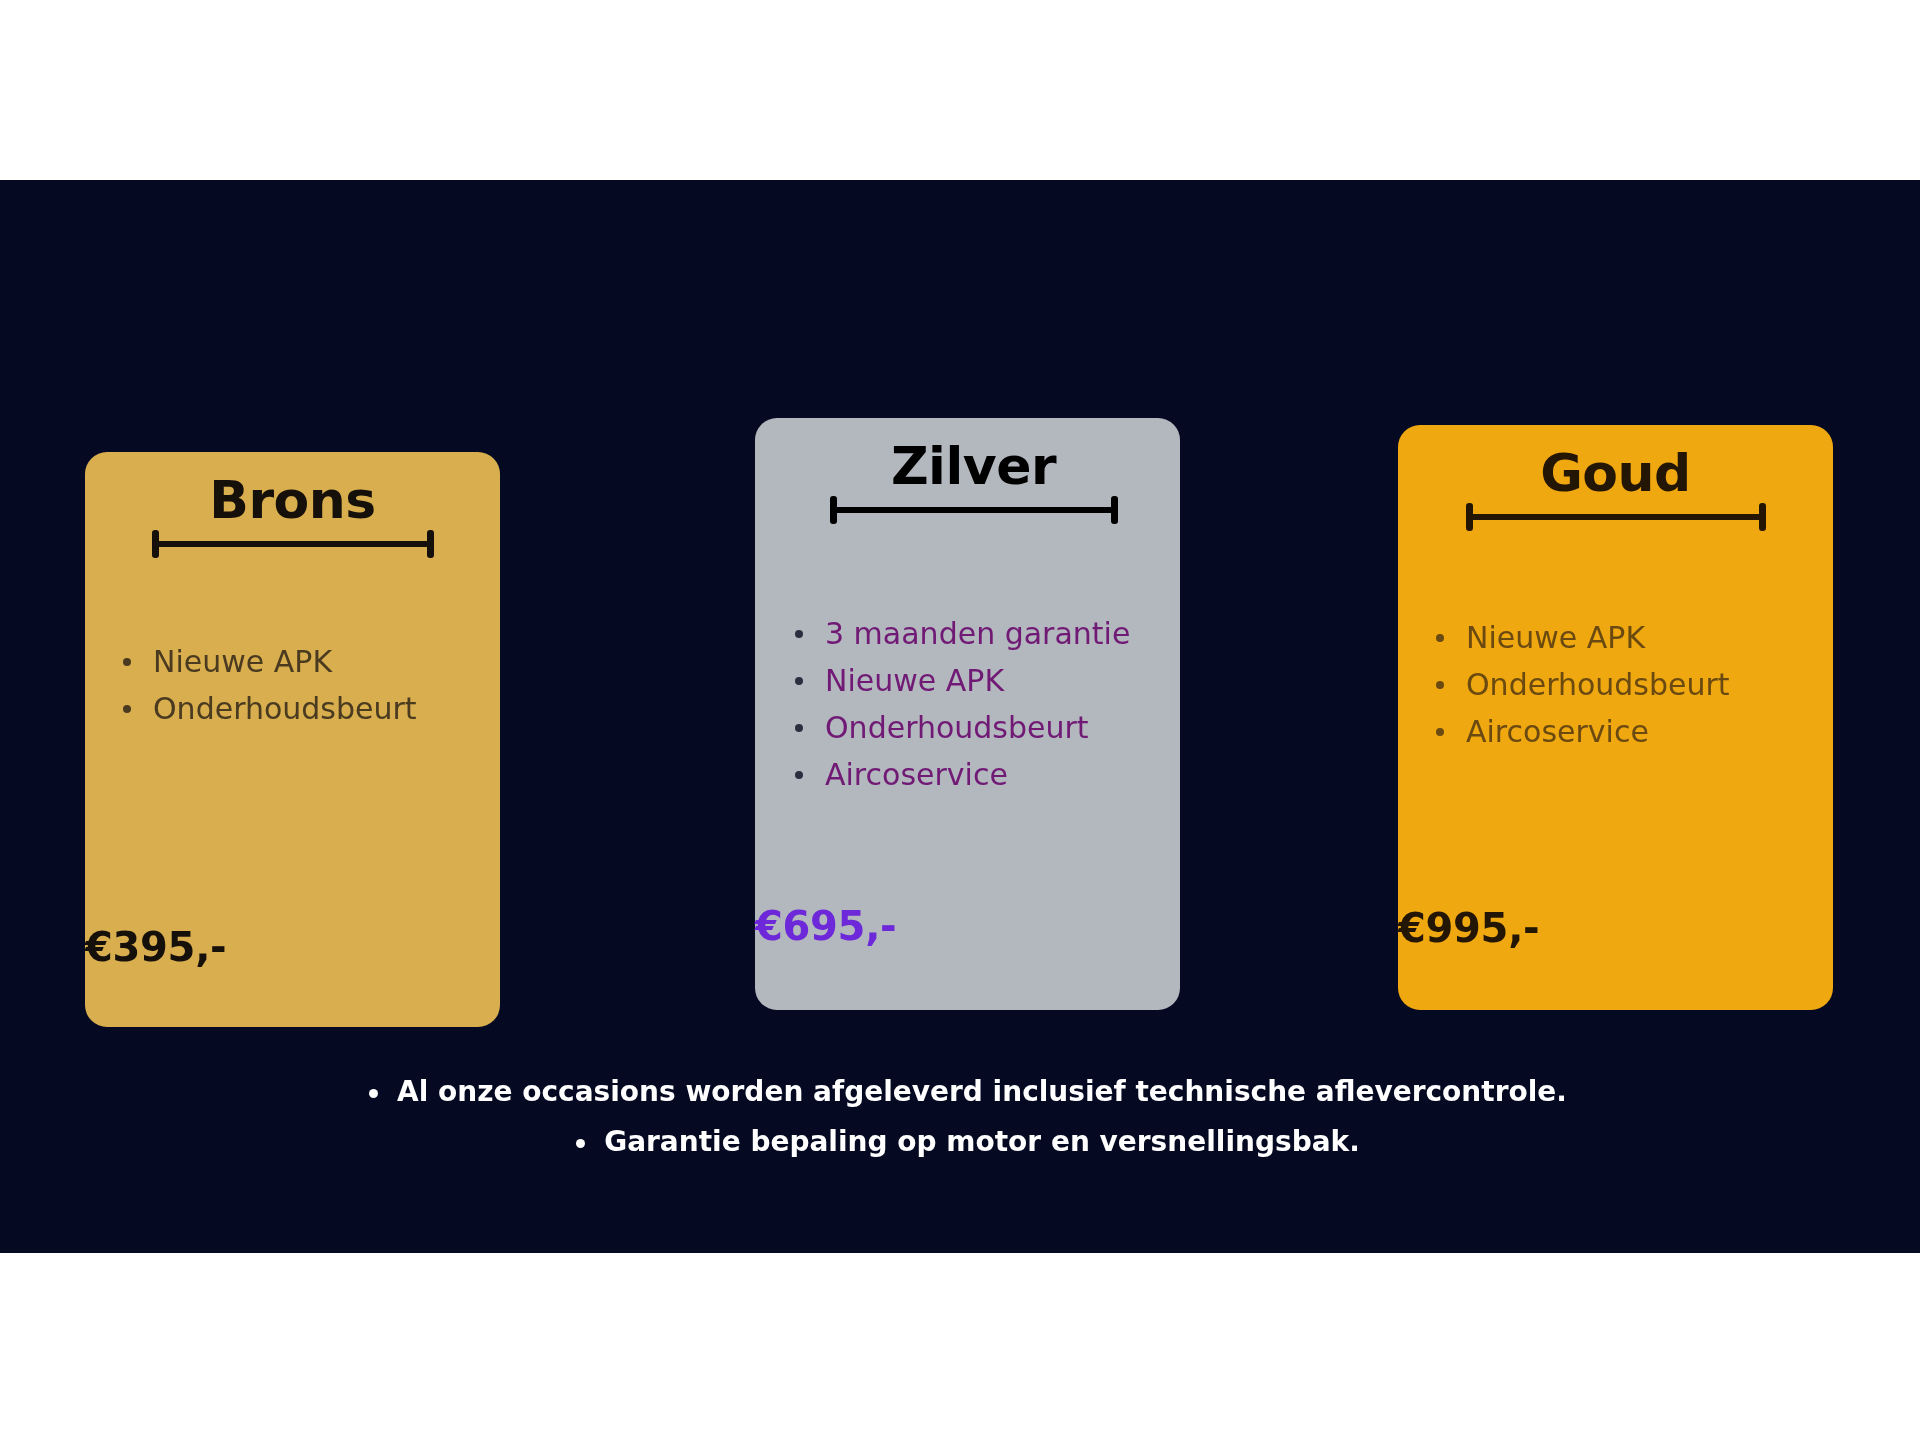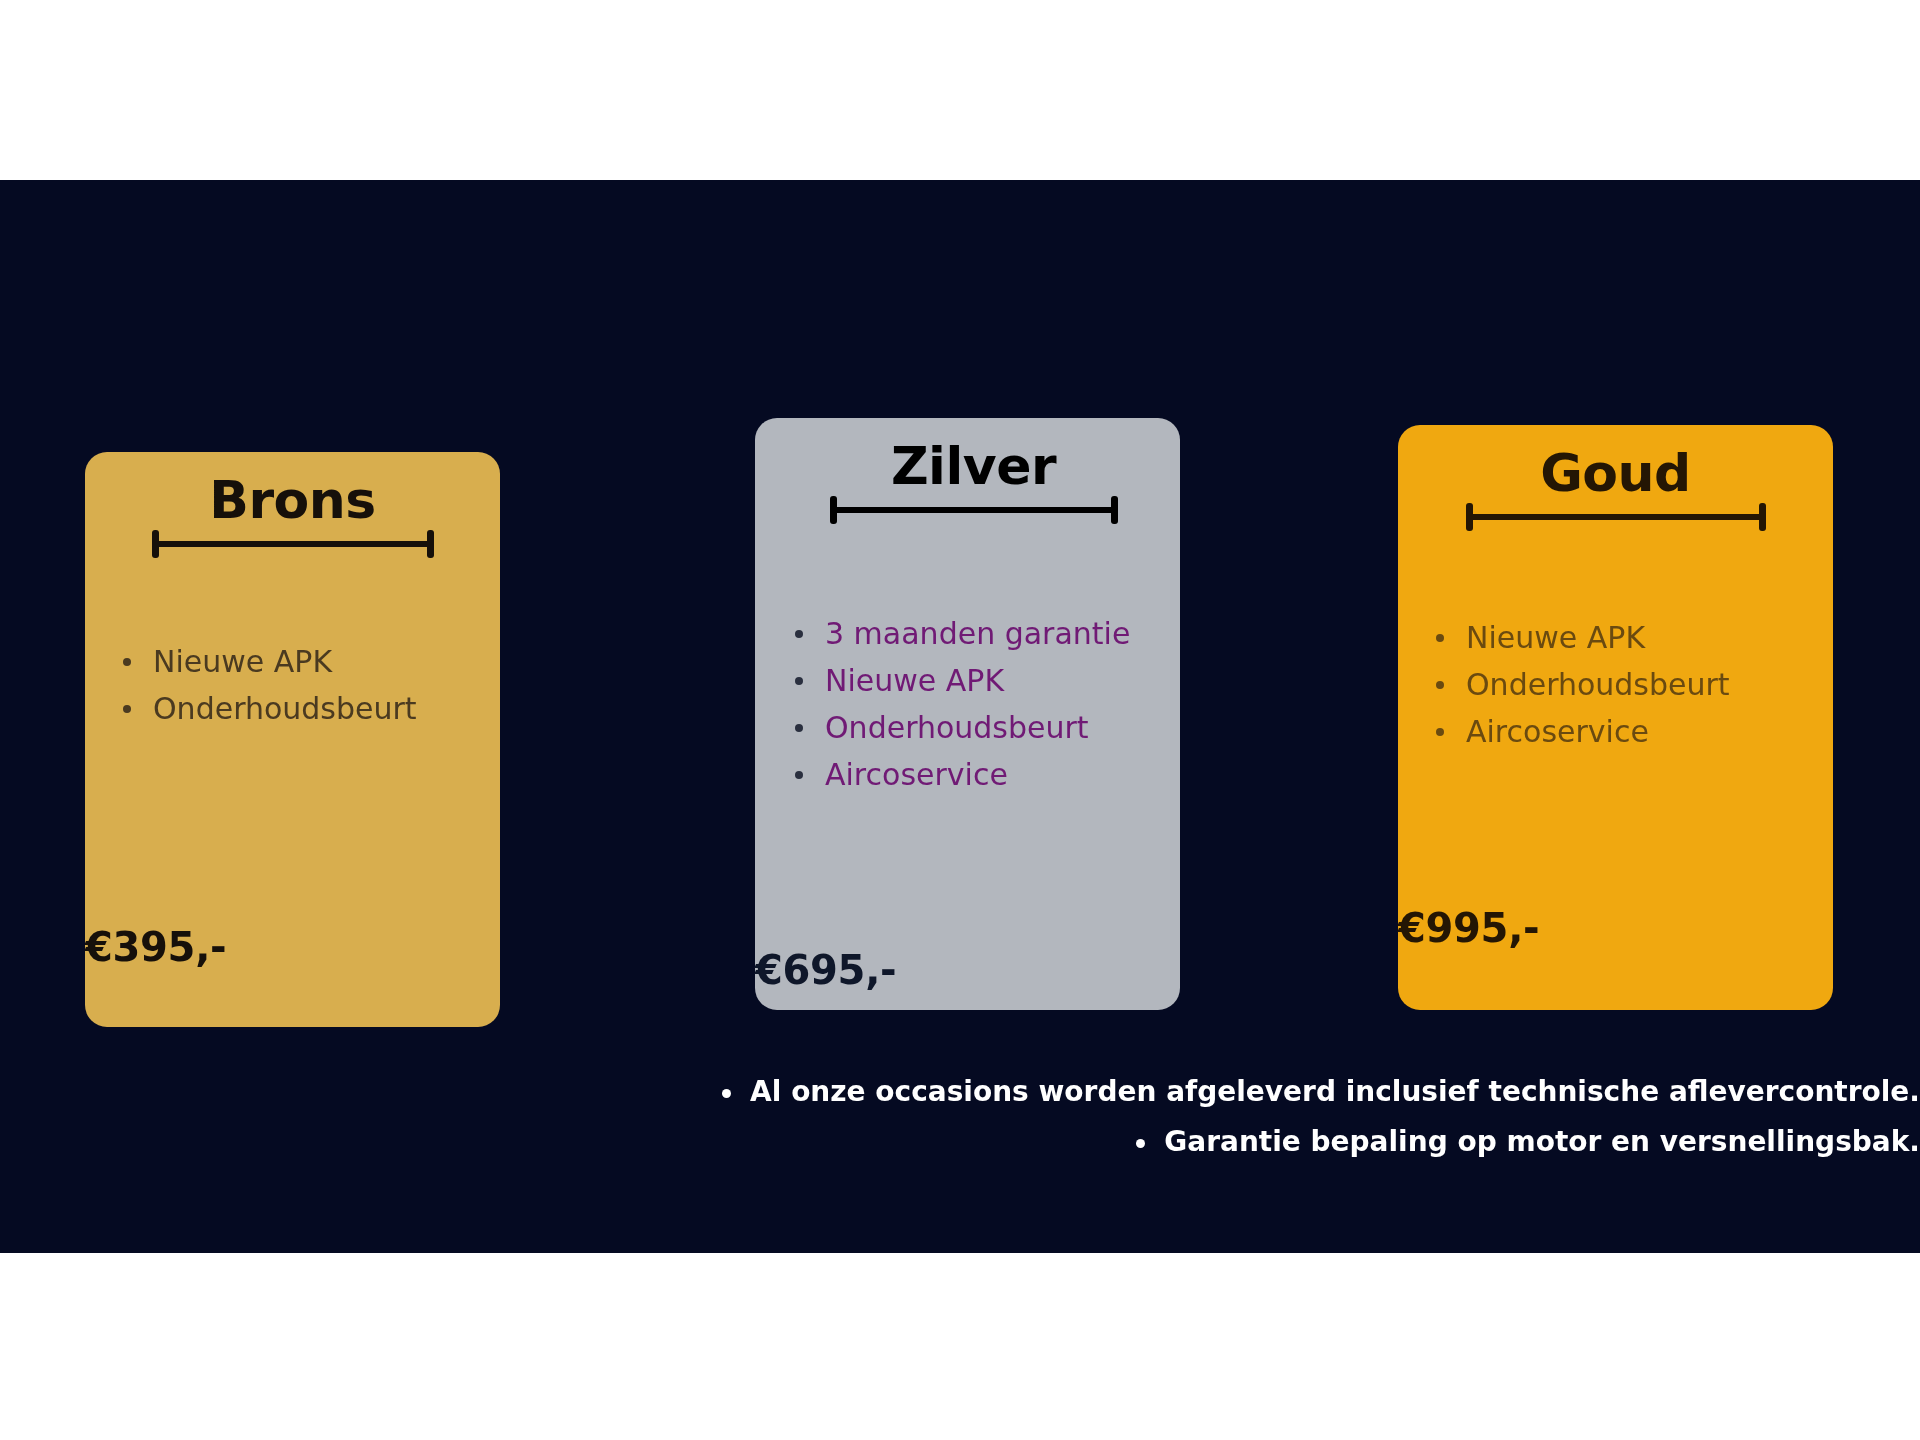--- a/index.html
+++ b/index.html
@@ -182,41 +182,41 @@
   .card-bronze .rule        { width: 282px; }
 
   
   .card-silver              { background: #b3b7be; }
   .card-silver .card-name   { color: #000000; }
   .card-silver .rule .bar,
   .card-silver .rule .cap   { background: #000000; }
   .card-silver .card-list   { left: 30px; top: 196px; width: 400px; }
   .card-silver .card-list li{ color: #701a75; }
   .card-silver .card-list li .dot { background: #2a2f3f; }
-  .card-silver .card-price  { top: 485px; color: #0f172a; margin-top: 44px; }
+  .card-silver .card-price  { top: 485px; color: #6d28d9; }
   .card-silver .rule        { width: 288px; }
 
   
   .card-gold                { background: #f0a810; }
   .card-gold .card-name     { color: #241604; }
   .card-gold .rule .bar,
   .card-gold .rule .cap     { background: #241604; }
   .card-gold .card-list     { left: 28px; top: 193px; width: 410px; }
   .card-gold .card-list li  { color: #6a4a10; }
   .card-gold .card-list li .dot { background: #6a4a10; }
   .card-gold .card-price    { top: 480px; color: #241604; }
   .card-gold .rule          { width: 300px; }
 
   
   .footer {
     position: absolute;
     left: 0;
     top: 898px;
     width: 1920px;
-    text-align: right;
+    text-align: center;
   }
   .footer-line {
     position: relative;
     display: inline-block;
     color: #ffffff;
     font-size: 28px;
     font-weight: bold;
     line-height: 1.0;
     margin-bottom: 22px;
     padding-left: 44px;

